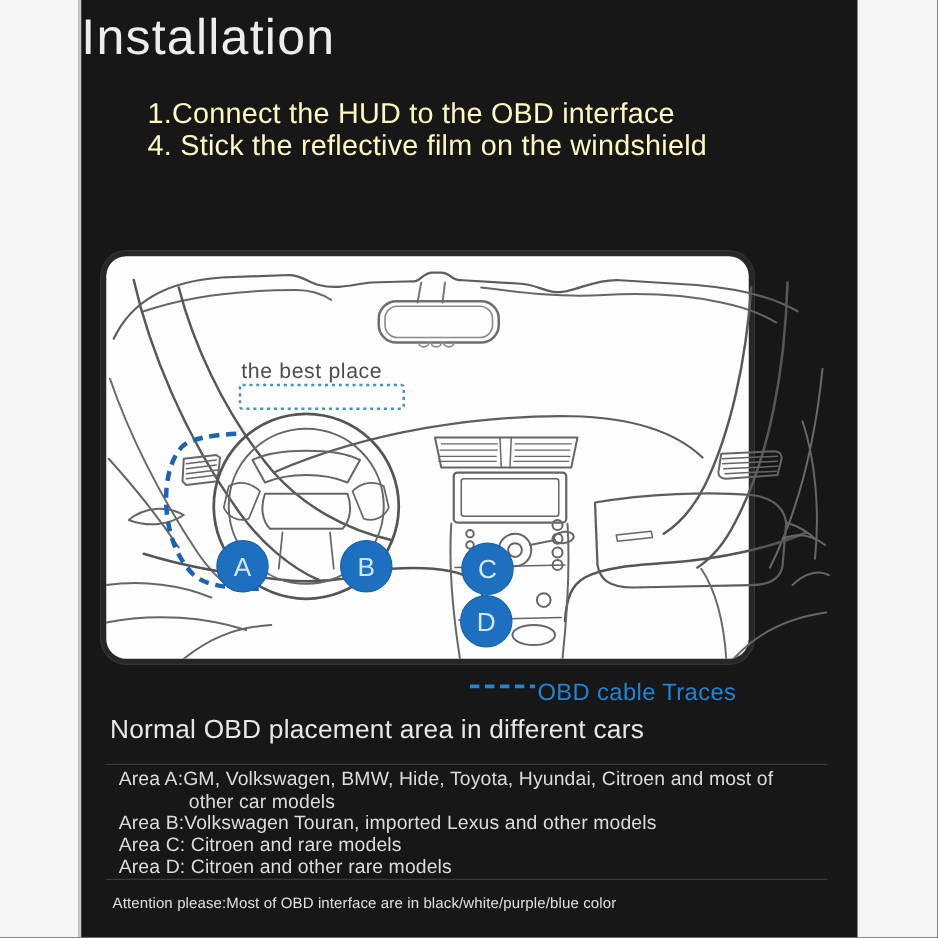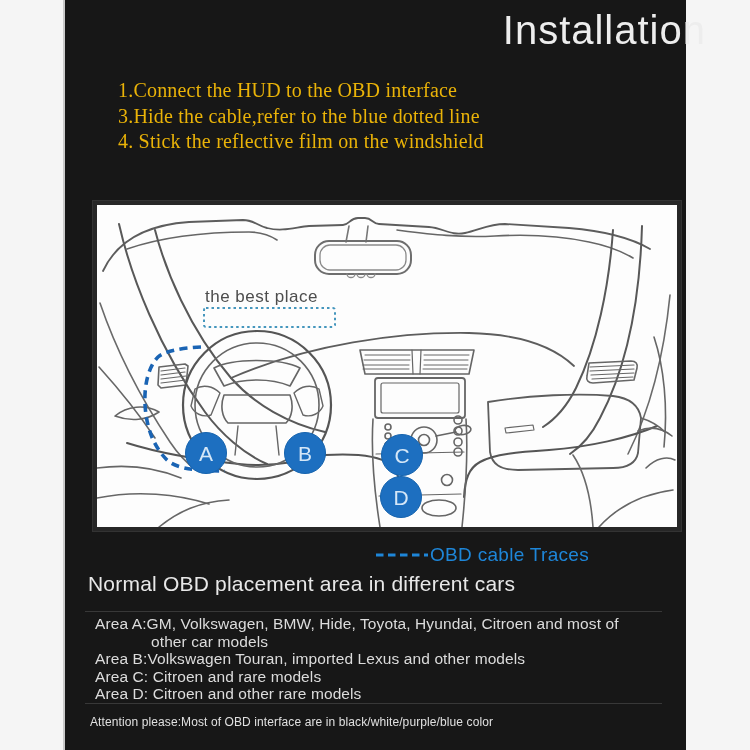--- a/index.html
+++ b/index.html
@@ -5,32 +5,32 @@
   html,body{margin:0;padding:0;}
   body{
     width:750px;height:750px;position:relative;background:#f5f5f5;
     font-family:"Liberation Sans","DejaVu Sans",sans-serif;overflow:hidden;
   }
   .black-col{
     position:absolute;left:63px;top:0;width:623px;height:750px;
     background:#171717;border-left:2px solid #c9c9c9;box-sizing:border-box;
   }
   .title{
-    position:absolute;left:0;top:8px;width:100%;text-align:right;
-    font-size:40px;font-weight:300;color:#ededed;letter-spacing:1px;margin-left:20px;
+    position:absolute;left:0;top:8px;width:100%;text-align:left;
+    font-size:40px;font-weight:300;color:#ededed;letter-spacing:1px;
   }
   .steps{position:absolute;left:53px;top:78px;}
-  .step{font-size:20px;line-height:25.6px;color:#eab308;letter-spacing:.2px;white-space:nowrap;font-family:Liberation Serif, serif;}
+  .step{font-size:23px;line-height:25.6px;color:#fef9c3;letter-spacing:.2px;white-space:nowrap;}
   .panel{
-    position:absolute;left:32px;top:205px;width:580px;height:322px;
-    background:#fdfdfd;border-radius:0;
+    position:absolute;left:20px;top:205px;width:514px;height:322px;
+    background:#fdfdfd;border-radius:16px;
     box-shadow:0 0 0 4px #272727,0 0 0 5px #333;
   }
   .panel svg{display:block;border-radius:12px;}
-  .legend{position:absolute;left:311px;top:544px;display:flex;align-items:center;gap:2px;}
+  .legend{position:absolute;left:311px;top:544px;display:flex;align-items:flex-start;gap:2px;}
   .legend-label{font-size:19px;color:#1e86d8;letter-spacing:.3px;}
   .placement-heading{
     position:absolute;left:23px;top:572px;font-size:21px;color:#e8e8e8;letter-spacing:.2px;
   }
   .divider{position:absolute;left:20px;width:577px;height:0;border-top:1px solid #383838;}
   .divider-1{top:611px;}
   .divider-2{top:703px;}
   .area-list{position:absolute;left:30px;top:615px;width:560px;}
   .area-item{
     font-size:15.5px;line-height:17.6px;color:#dcdcdc;letter-spacing:.1px;
@@ -44,21 +44,20 @@
 </style>
 </head>
 <body>
 
 <div class="black-col">
 
   <div class="title">Installation</div>
 
   <div class="steps">
     <div class="step">1.Connect the HUD to the OBD interface</div>
-    <div class="step">3.Hide the cable,refer to the blue dotted line</div>
     <div class="step">4. Stick the reflective film on the windshield</div>
   </div>
 
   <div class="panel">
     <svg width="580" height="322" viewBox="0 0 580 322">
       <g stroke="#666" fill="none" stroke-width="1.6" stroke-linecap="round" stroke-linejoin="round">
 
         <path d="M 6,66 C 20,36 48,20 92,17 L 146,15 C 157,15 161,21 170,23 C 186,27 199,22 212,21 L 246,20 C 252,20 253,13 261,13 L 268,13 C 275,13 276,19 282,19 L 332,22 C 346,23 354,31 368,28 C 382,25 392,19 408,19 L 472,23 C 508,26 536,34 553,44" stroke="#5d5d5d" stroke-width="1.8"></path>
         <path d="M 30,44 C 62,33 104,27 152,27 C 166,27 174,31 180,35"></path>
         <path d="M 300,25 C 332,29 362,33 398,31 C 434,29 464,31 492,37 C 512,41 526,47 536,53"></path>

